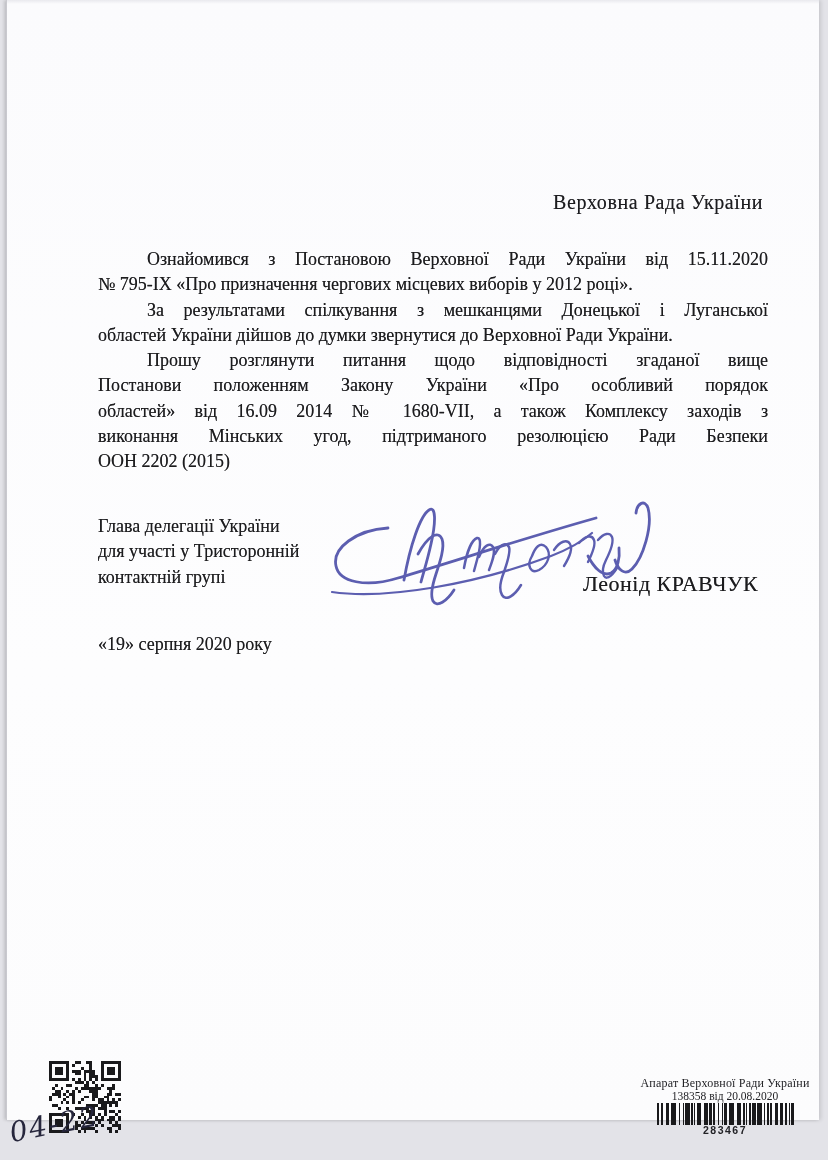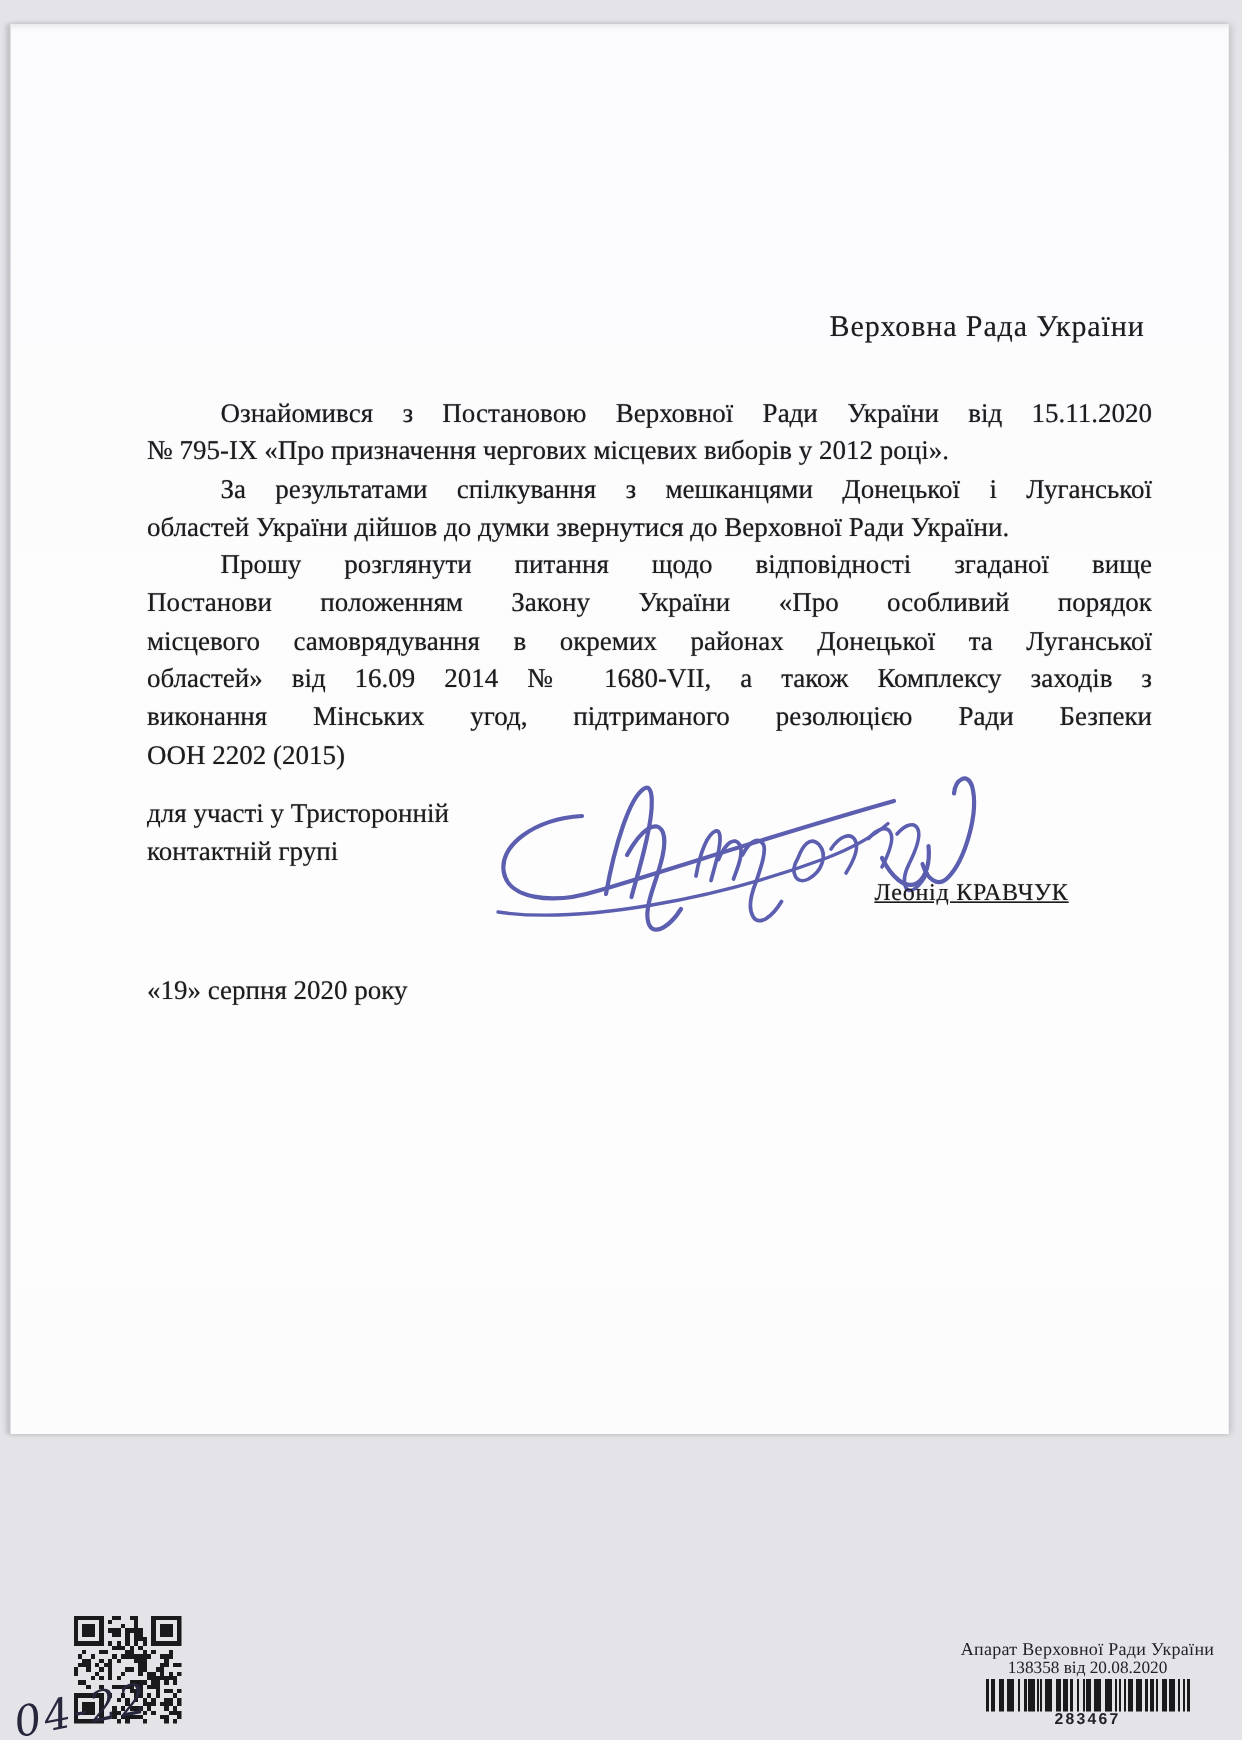--- a/index.html
+++ b/index.html
@@ -4,21 +4,21 @@
 <style>
   html,body{margin:0;padding:0;}
   body{
     width:828px;height:1160px;
     background:#e3e3e8;
     font-family:"Liberation Serif","DejaVu Serif",serif;
     position:relative;overflow:hidden;
   }
   .screen{position:relative;width:828px;height:1160px;}
   .page{
-    position:absolute;left:6px;top:16px;width:812px;height:940px;
+    position:absolute;left:6px;top:0;width:812px;height:1120px;
     background:linear-gradient(180deg,#fbfbfd 0%,#fdfdfe 60%,#fcfcfd 100%);
     border-left:1px solid #c9c9cf;
     box-shadow:-2px 0 3px rgba(0,0,0,.14), 2px 0 4px rgba(0,0,0,.12);
   }
   .page::before{
     content:"";position:absolute;left:0;top:0;right:0;height:4px;
     background:linear-gradient(#e9e9ee,rgba(255,255,255,0));
   }
   .recipient{
     position:absolute;left:546px;top:191px;
@@ -33,24 +33,23 @@
   .line{text-align:justify;text-align-last:justify;}
   .line.indent{padding-left:49px;}
   .line.para-end{text-align-last:auto;}
   .sig-title{
     position:absolute;left:91px;top:514px;
     font-size:18px;line-height:25.3px;color:#1c1c1e;
     text-shadow:0 0 .6px rgba(28,28,32,.6);
   }
   .sig-name{
     position:absolute;left:576px;top:571px;
-    font-size:16px;letter-spacing:.5px;color:#1c1c1e;
+    font-size:22px;letter-spacing:.5px;color:#1c1c1e;
     text-shadow:0 0 .6px rgba(28,28,32,.6);
     white-space:nowrap;
-    text-decoration:underline;
   }
   .date-line{
     position:absolute;left:91px;top:605px;
     font-size:18px;color:#1c1c1e;
     text-shadow:0 0 .6px rgba(28,28,32,.6);
     margin-top:29px;
   }
   .signature-svg{
     position:absolute;left:319px;top:496px;width:332px;height:117px;
     pointer-events:none;
@@ -84,27 +83,27 @@
 
     <div class="recipient">Верховна Рада України</div>
 
     <div class="body">
       <div class="line indent">Ознайомився з Постановою Верховної Ради України від 15.11.2020</div>
       <div class="line para-end">№ 795-IX «Про призначення чергових місцевих виборів у 2012 році».</div>
       <div class="line indent">За результатами спілкування з мешканцями Донецької і Луганської</div>
       <div class="line para-end">областей України дійшов до думки звернутися до Верховної Ради України.</div>
       <div class="line indent">Прошу розглянути питання щодо відповідності згаданої вище</div>
       <div class="line">Постанови положенням Закону України «Про особливий порядок</div>
-      <div class="line">місцевого самоврядування в окремих районах Донецької та Луганської</div>
       <div class="line">областей» від 16.09 2014 № 1680-VII, а також Комплексу заходів з</div>
       <div class="line">виконання Мінських угод, підтриманого резолюцією Ради Безпеки</div>
       <div class="line para-end">ООН 2202 (2015)</div>
     </div>
 
     <div class="sig-title">
+      <div>Глава делегації України</div>
       <div>для участі у Тристоронній</div>
       <div>контактній групі</div>
     </div>
 
     <svg class="signature-svg" viewBox="0 0 332 117" fill="none" xmlns="http://www.w3.org/2000/svg">
       <g stroke="#4b4da8" stroke-width="2.8" stroke-linecap="round" fill="none" opacity="0.9">
         <path d="M 62,32 C 30,34 6,52 10,70 C 13,86 40,92 72,82 C 120,68 192,44 270,22"></path>
         <path d="M 6,96 C 60,104 150,88 225,60 C 243,53 258,44 266,37" stroke-width="2.2"></path>
         <path d="M 78,84 C 84,50 94,20 103,14 C 110,9 110,26 105,48 C 101,66 97,78 95,86"></path>
         <path d="M 92,58 C 102,40 112,34 116,43 C 119,51 114,66 110,78 C 106,90 104,99 107,105 C 111,112 121,105 128,94"></path>

